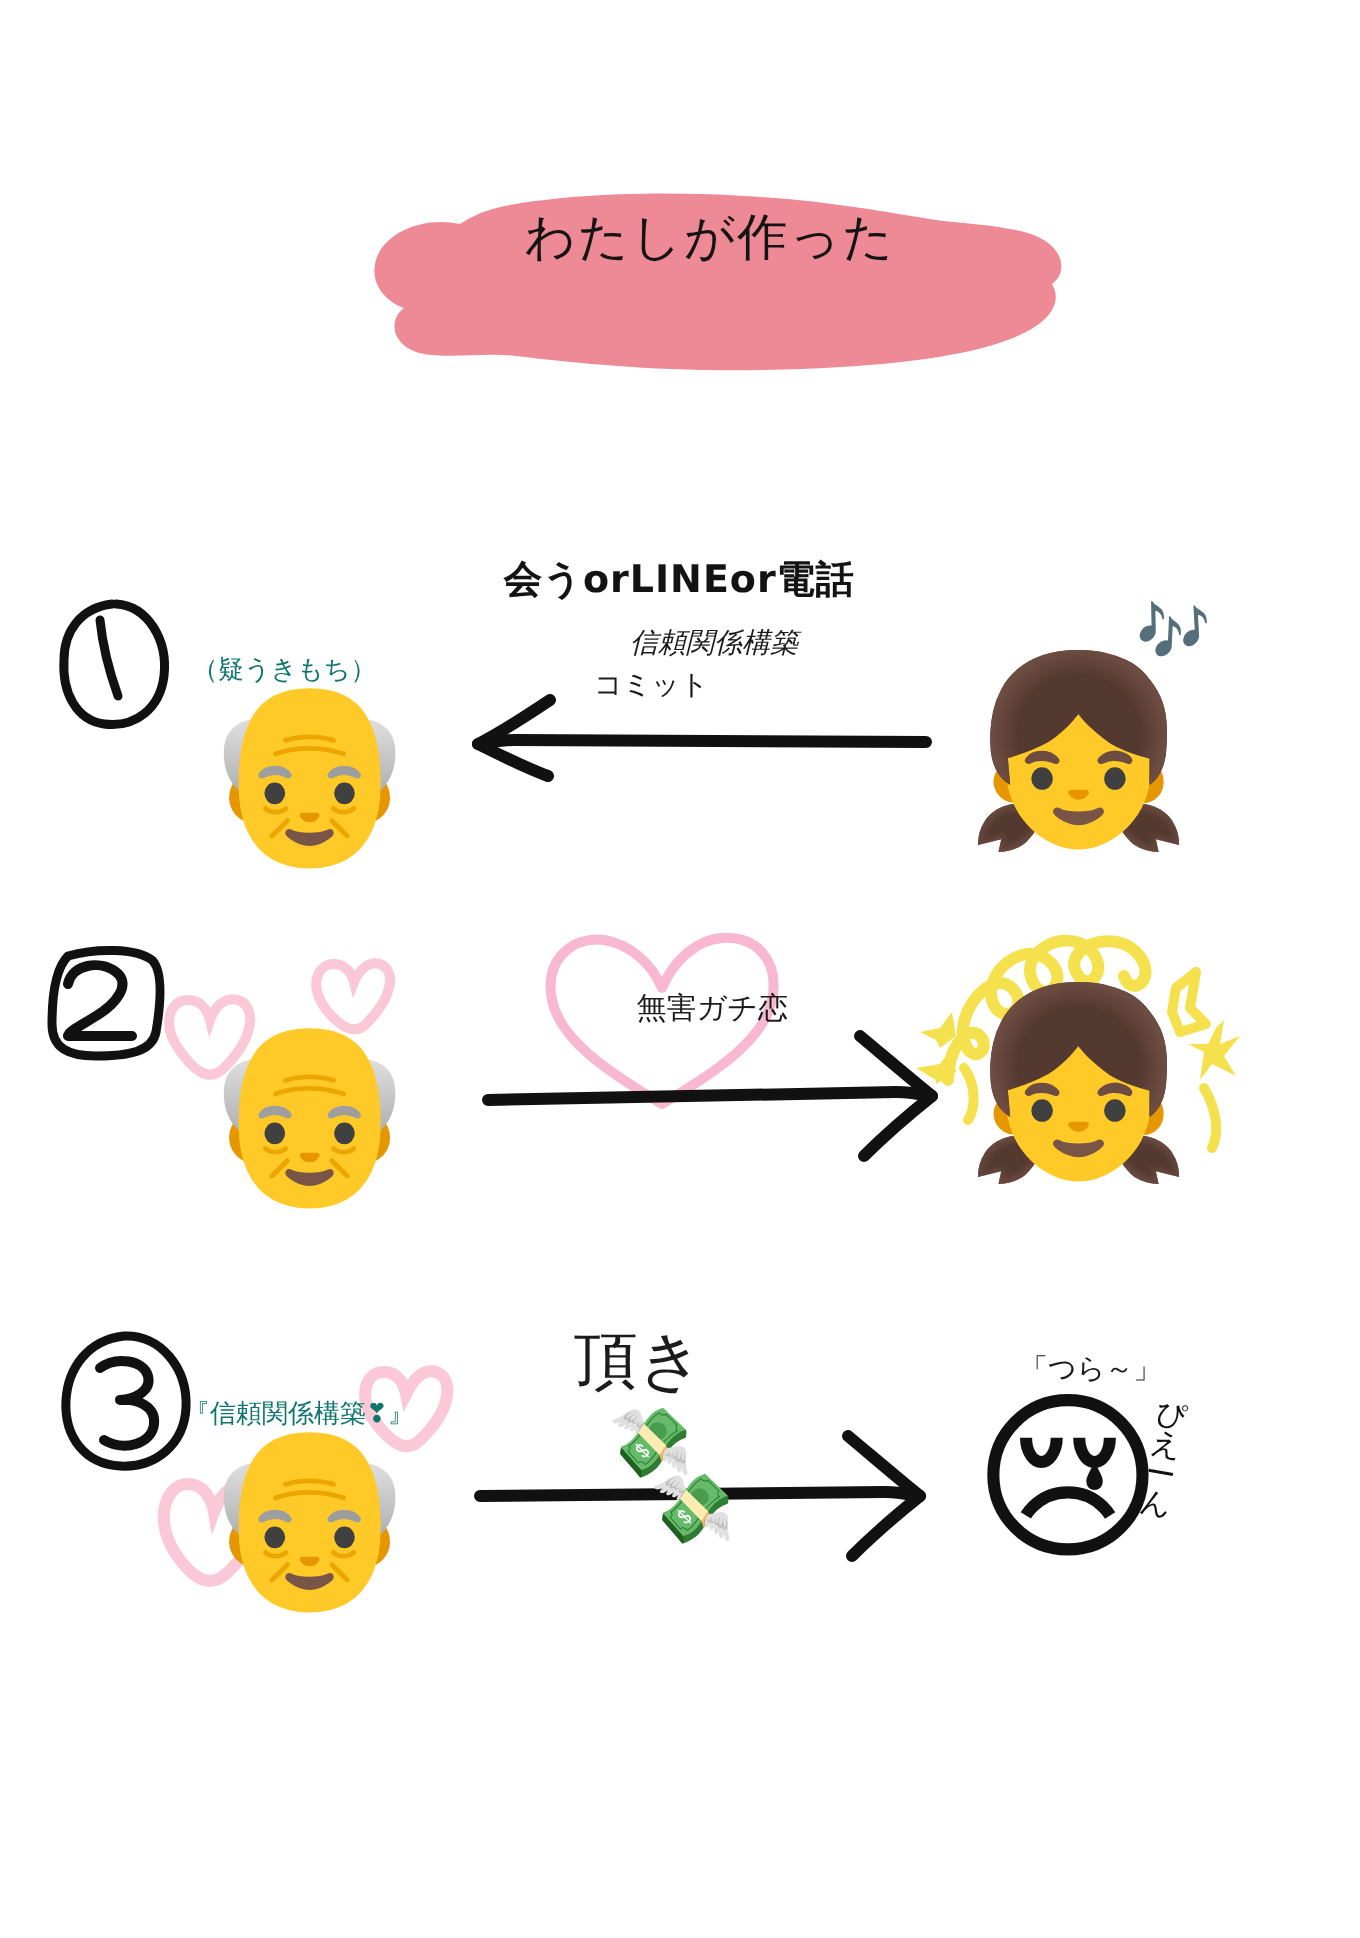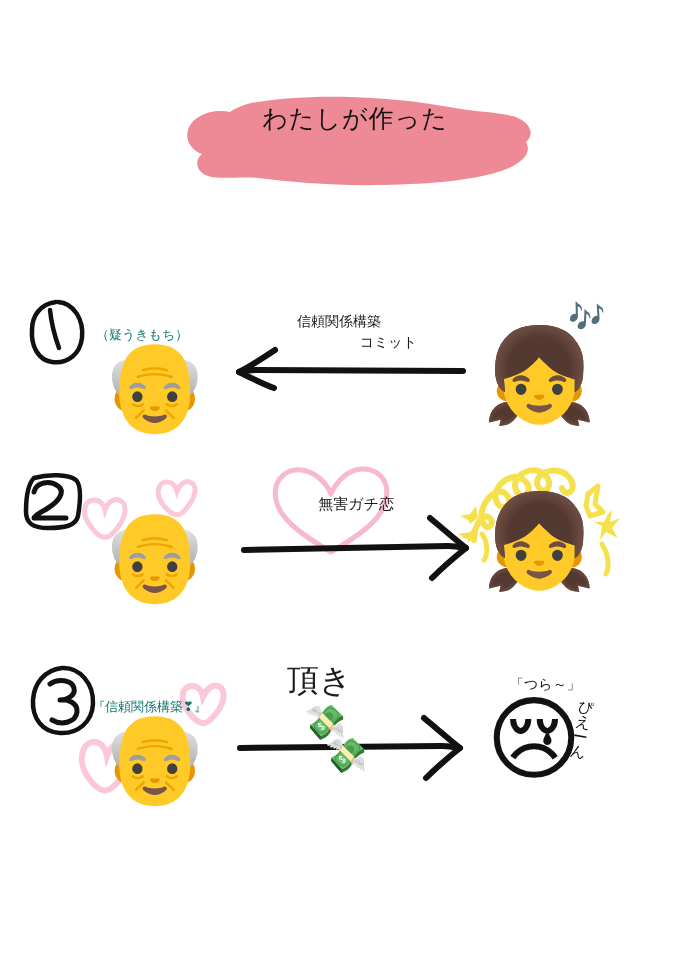--- a/index.html
+++ b/index.html
@@ -104,23 +104,24 @@
     <svg width="64" height="72" viewBox="0 0 64 72">
       <path d="M30 6 C14 8 6 20 6 34 C5 50 12 64 26 66 C42 68 54 58 56 42 C58 24 48 7 32 6" fill="none" stroke="#111" stroke-width="4.5" stroke-linecap="round"></path>
       <path d="M24 14 C25 24 28 38 33 52" fill="none" stroke="#111" stroke-width="4.5" stroke-linecap="round"></path>
     </svg>
   </div>
 
   <div class="abs smallq jp" style="left:84px; top:326px;">（疑うきもち）</div>
 
   <div class="emoji" style="left:88px; top:342px; font-size:88px;">👴</div>
 
-
-  <div class="abs plain jp" style="left:285px; top:313px; font-size:14px; text-align:left; width:120px;">信頼関係構築</div>
-  <div class="abs plain jp" style="left:285px; top:334px; font-size:14px; text-align:right; width:120px;">コミット</div>
+  <div class="abs heavy jp" style="left:240px; top:277px; font-size:19px;">会うorLINEor電話</div>
+
+  <div class="abs plain jp" style="left:285px; top:313px; font-size:14px; text-align:center; width:120px;font-style:italic;">信頼関係構築</div>
+  <div class="abs plain jp" style="left:285px; top:334px; font-size:14px; text-align:left; width:120px;">コミット</div>
 
   <div class="abs arrow" style="left:205px; top:340px;">
     <svg width="250" height="50" viewBox="0 0 250 50">
       <path d="M246 31 L40 30 C34 30 28 31 24 32" fill="none" stroke="#111" stroke-width="6" stroke-linecap="round"></path>
       <path d="M58 10 C46 18 32 27 22 32" fill="none" stroke="#111" stroke-width="6" stroke-linecap="round"></path>
       <path d="M22 32 C32 37 46 44 57 48" fill="none" stroke="#111" stroke-width="6" stroke-linecap="round"></path>
     </svg>
   </div>
 
   <div class="emoji" style="left:470px; top:330px; font-size:92px;">👧</div>

